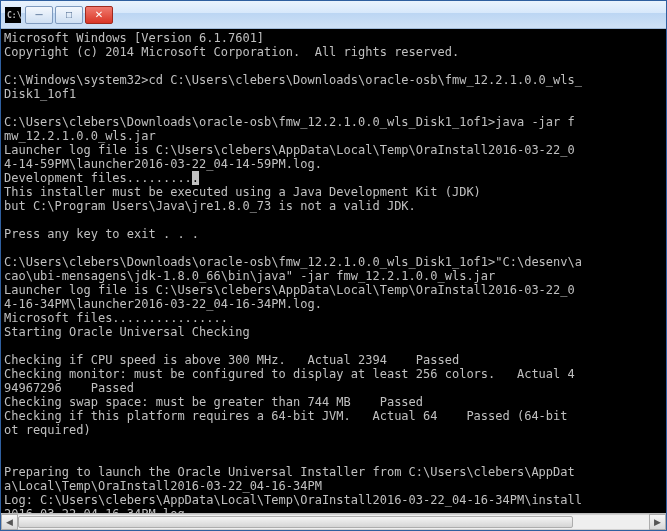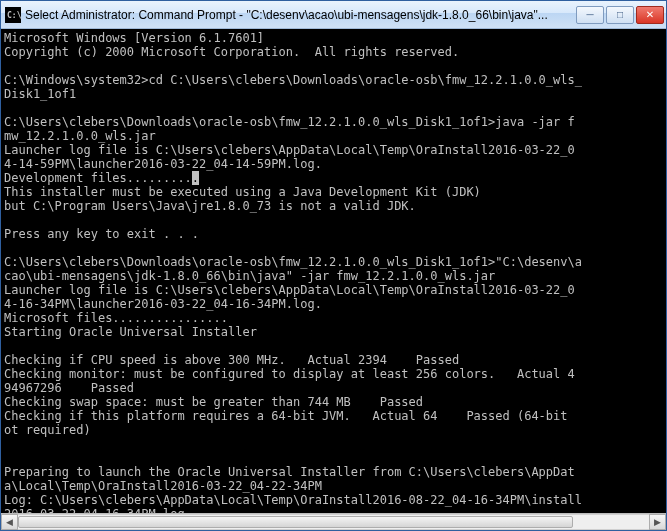--- a/index.html
+++ b/index.html
@@ -121,63 +121,62 @@
 
 <div class="window">
 
   <div class="titlebar">
     <span class="sys-icon">
       <svg width="16" height="16" viewBox="0 0 16 16">
         <rect x="0" y="0" width="16" height="16" fill="#000"></rect>
         <text x="2" y="11" font-size="8" font-family="monospace" fill="#c0c0c0" font-weight="bold">C:\</text>
       </svg>
     </span>
-    <span class="title-text">Select Administrator: Command Prompt - "C:\desenv\acao\ubi-mensagens\jdk-1.8.0_66\bin\java"...</span>
     <div class="win-controls">
       <div class="win-btn">─</div>
       <div class="win-btn">□</div>
       <div class="win-btn close">✕</div>
     </div>
   </div>
 
   <div class="console-wrap">
     <div class="console"><span>Microsoft Windows [Version 6.1.7601]</span>
-<span>Copyright (c) 2000 Microsoft Corporation.  All rights reserved.</span>
+<span>Copyright (c) 2014 Microsoft Corporation.  All rights reserved.</span>
 <span></span>
 <span>C:\Windows\system32&gt;cd C:\Users\clebers\Downloads\oracle-osb\fmw_12.2.1.0.0_wls_</span>
 <span>Disk1_1of1</span>
 <span></span>
 <span>C:\Users\clebers\Downloads\oracle-osb\fmw_12.2.1.0.0_wls_Disk1_1of1&gt;java -jar f</span>
 <span>mw_12.2.1.0.0_wls.jar</span>
 <span>Launcher log file is C:\Users\clebers\AppData\Local\Temp\OraInstall2016-03-22_0</span>
 <span>4-14-59PM\launcher2016-03-22_04-14-59PM.log.</span>
 <span>Development files.........</span><span class="inv">.</span>
 <span>This installer must be executed using a Java Development Kit (JDK)</span>
 <span>but C:\Program Users\Java\jre1.8.0_73 is not a valid JDK.</span>
 <span></span>
 <span>Press any key to exit . . .</span>
 <span></span>
 <span>C:\Users\clebers\Downloads\oracle-osb\fmw_12.2.1.0.0_wls_Disk1_1of1&gt;"C:\desenv\a</span>
 <span>cao\ubi-mensagens\jdk-1.8.0_66\bin\java" -jar fmw_12.2.1.0.0_wls.jar</span>
 <span>Launcher log file is C:\Users\clebers\AppData\Local\Temp\OraInstall2016-03-22_0</span>
 <span>4-16-34PM\launcher2016-03-22_04-16-34PM.log.</span>
 <span>Microsoft files................</span>
-<span>Starting Oracle Universal Installer</span>
+<span>Starting Oracle Universal Checking</span>
 <span></span>
 <span>Checking if CPU speed is above 300 MHz.   Actual 2394    Passed</span>
 <span>Checking monitor: must be configured to display at least 256 colors.   Actual 4</span>
 <span>94967296    Passed</span>
 <span>Checking swap space: must be greater than 744 MB    Passed</span>
 <span>Checking if this platform requires a 64-bit JVM.   Actual 64    Passed (64-bit </span>
 <span>ot required)</span>
 <span></span>
 <span></span>
 <span>Preparing to launch the Oracle Universal Installer from C:\Users\clebers\AppDat</span>
-<span>a\Local\Temp\OraInstall2016-03-22_04-22-34PM</span>
-<span>Log: C:\Users\clebers\AppData\Local\Temp\OraInstall2016-08-22_04-16-34PM\install</span>
+<span>a\Local\Temp\OraInstall2016-03-22_04-16-34PM</span>
+<span>Log: C:\Users\clebers\AppData\Local\Temp\OraInstall2016-03-22_04-16-34PM\install</span>
 <span>2016-03-22_04-16-34PM.log</span>
 </div>
 
     <div class="hscrollbar">
       <div class="sb-btn">◀</div>
       <div class="sb-track">
         <div class="sb-thumb"></div>
       </div>
       <div class="sb-btn">▶</div>
     </div>

